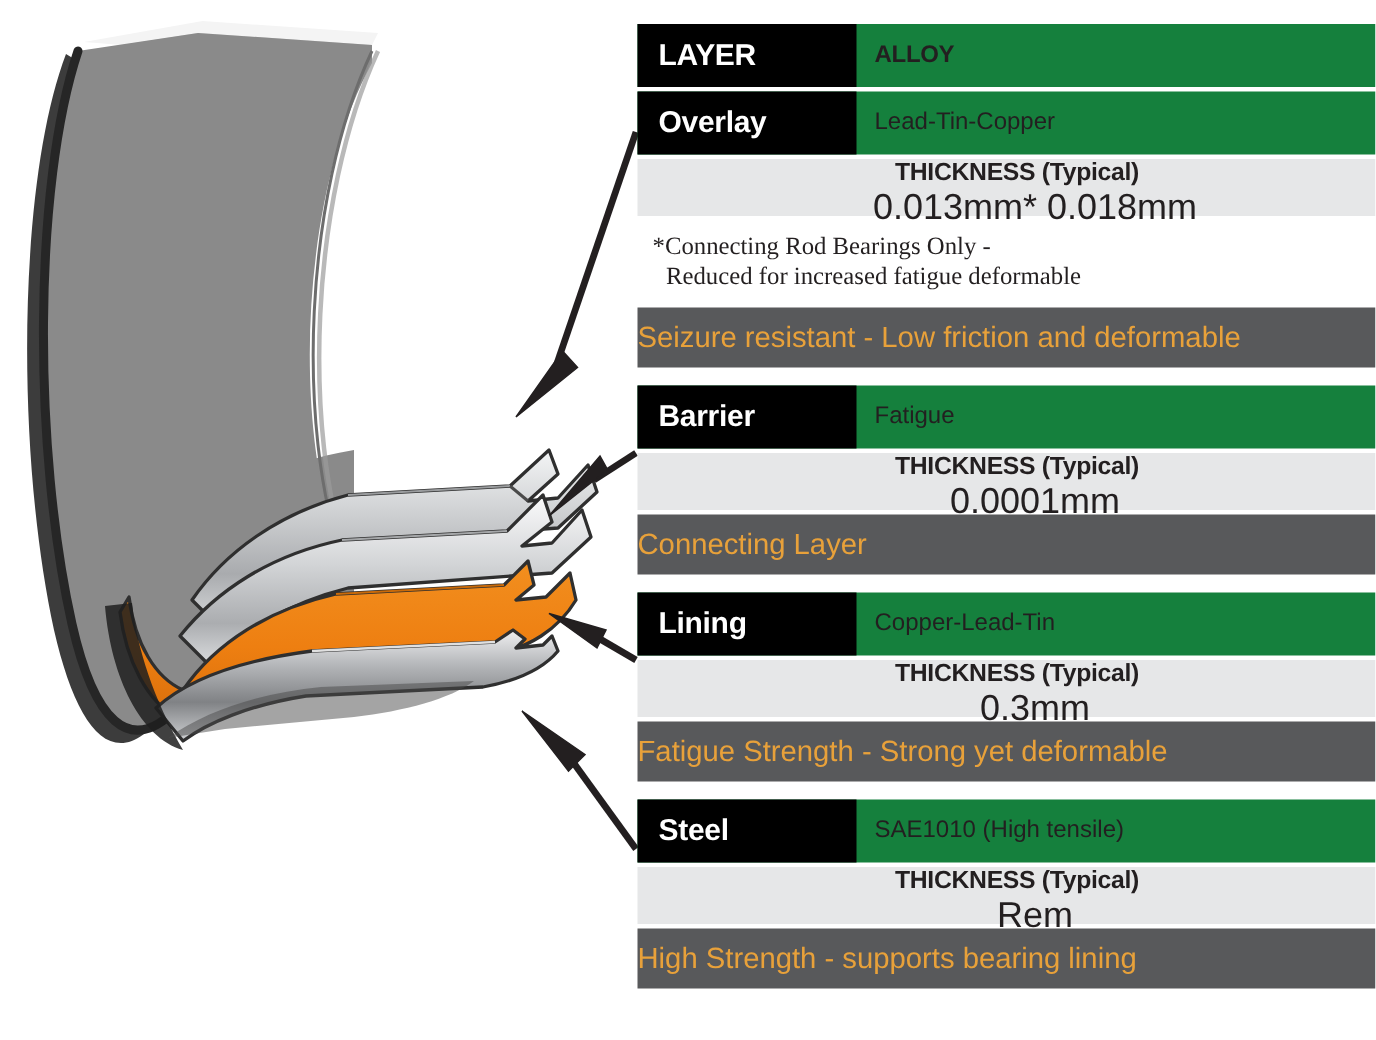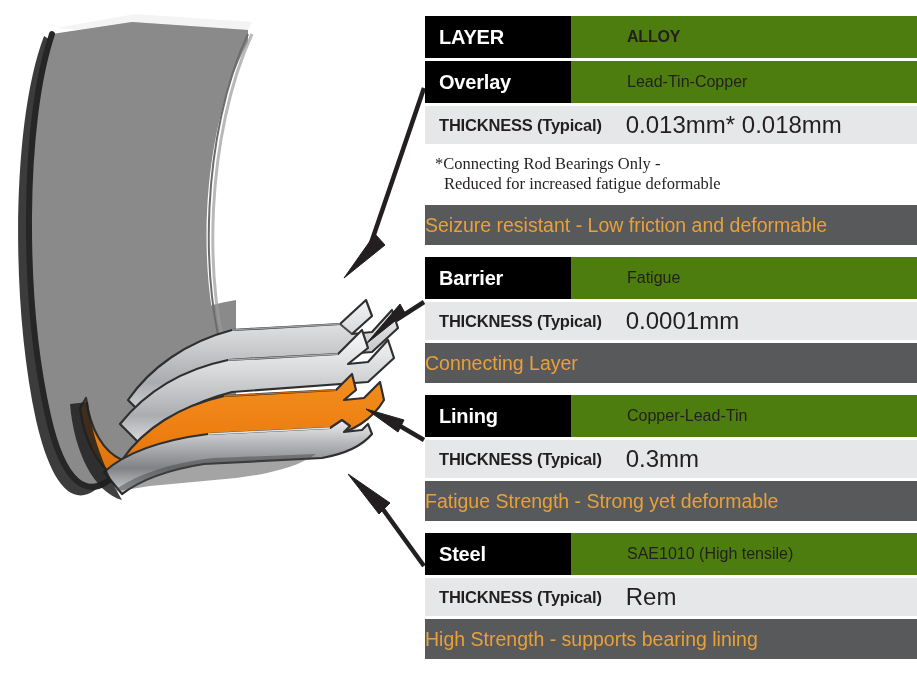--- a/index.html
+++ b/index.html
@@ -44,23 +44,22 @@
     position: relative;
     box-sizing: border-box;
     width: 100%;
     display: flex;
     align-items: center;
   }
 
   
   .row-layer {
     height: 42px;
-    background: #4d7c0f;
+    background: #15803d;
     margin-bottom: 3px;
-    gap: 44px;
   }
   .layer-tag {
     width: 146px;
     height: 100%;
     background: #000000;
     color: #ffffff;
     display: flex;
     align-items: center;
     box-sizing: border-box;
     padding-left: 14px;
@@ -85,20 +84,21 @@
   
   .row-thickness {
     height: 38px;
     background: #e6e7e8;
     margin-bottom: 3px;
     padding-left: 14px;
     box-sizing: border-box;
     color: #231f20;
     font-size: 18px;
     white-space: nowrap;
+    flex-direction: column;
   }
   .row-thickness .tk-label {
     font-weight: bold;
     font-size: 16.5px;
     letter-spacing: -0.2px;
   }
   .row-thickness .tk-value {
     font-size: 24px;
     margin-left: 24px;
   }

